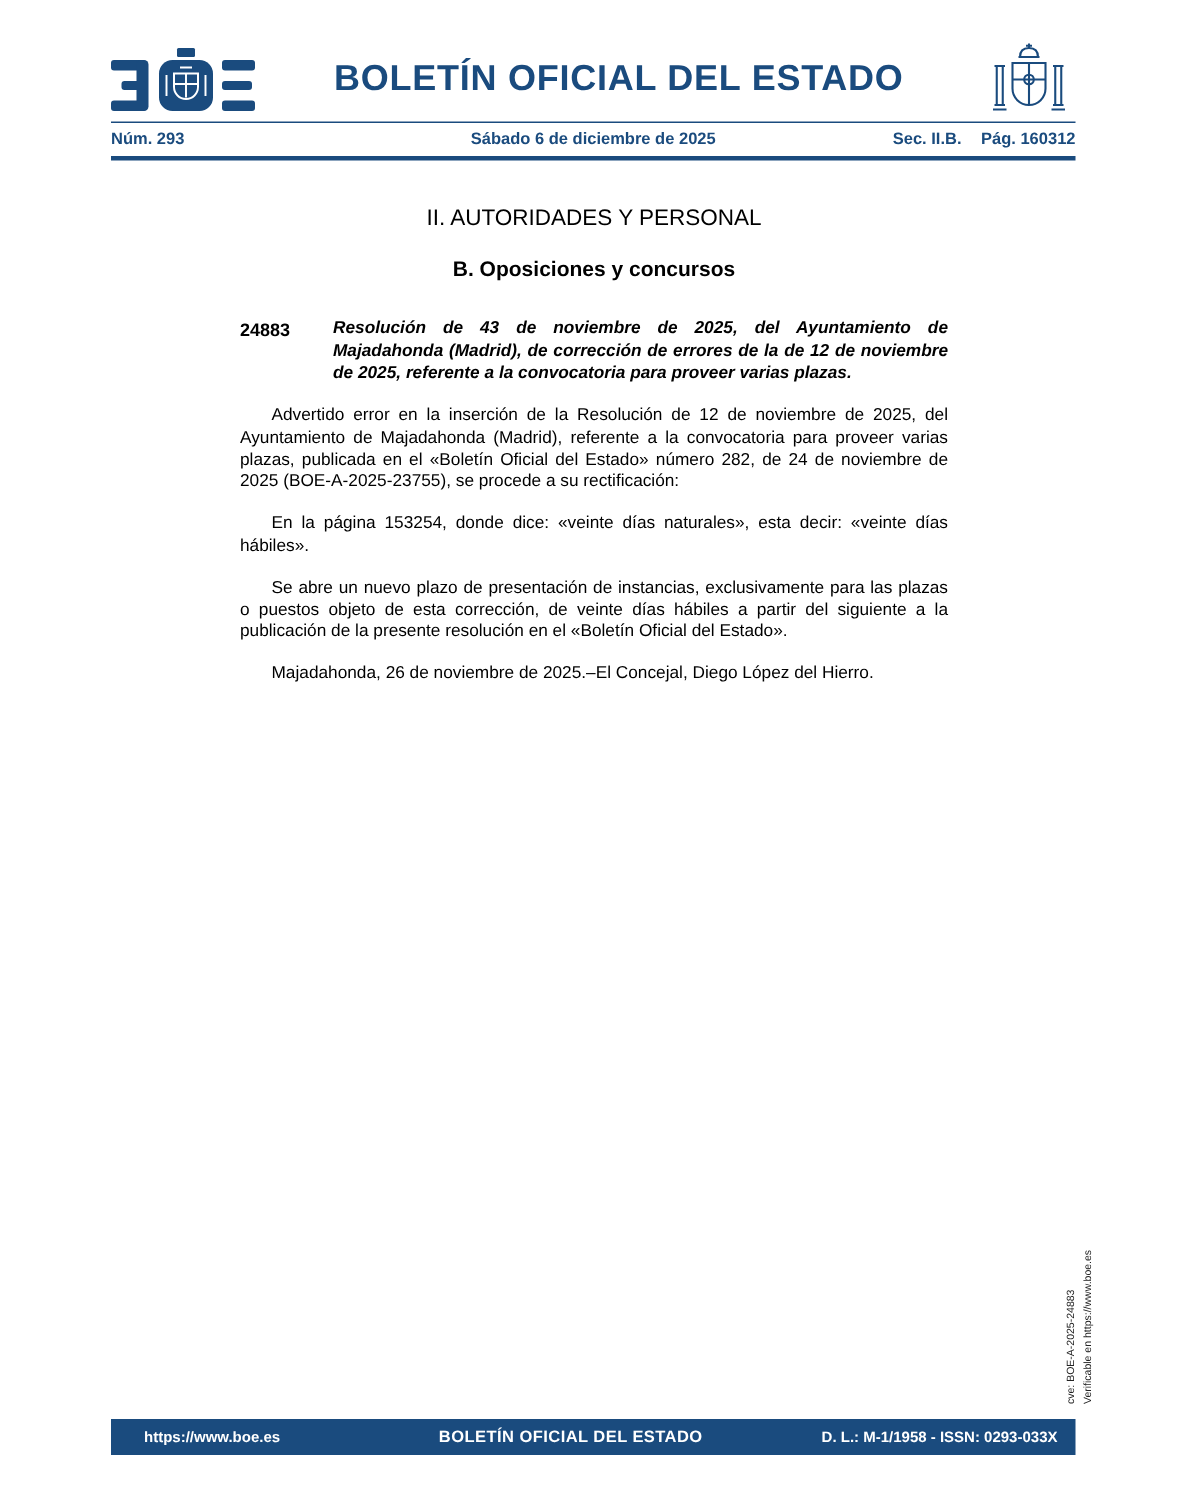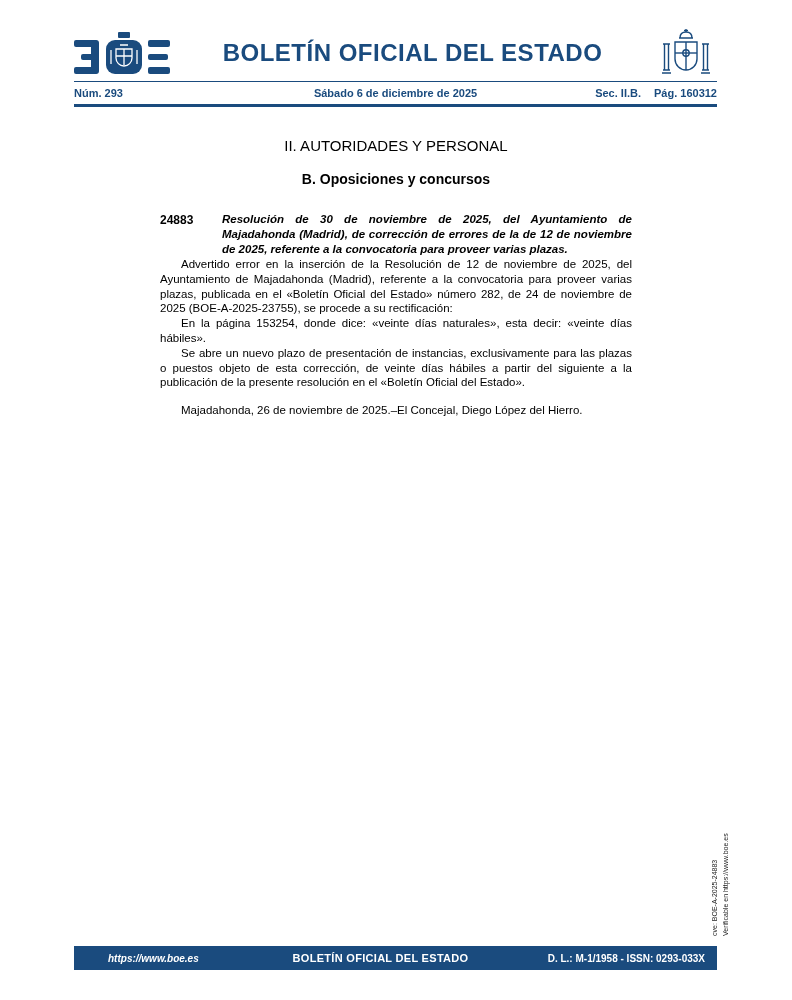--- a/index.html
+++ b/index.html
@@ -93,20 +93,21 @@
   .item-summary {
     flex: 1;
     font-size: 11.5px;
     font-style: italic;
     font-weight: bold;
     line-height: 15px;
     text-align: justify;
   }
 
   .body-paragraph {
+    margin-top: 13px;
     font-size: 11.5px;
     line-height: 14.8px;
     text-align: justify;
     text-indent: 21px;
   }
   .signature { margin-top: 13px; text-align: left; }
 
   
   .vertical-meta {
     position: absolute;
@@ -125,21 +126,21 @@
     position: absolute;
     left: 74px;
     right: 75px;
     bottom: 30px;
     height: 24px;
     background: #1a4b7e;
     display: flex;
     align-items: center;
     color: #ffffff;
   }
-  .footer-url   { width: 200px; padding-left: 34px; font-size: 10px; font-weight: bold; font-style: italic; }
+  .footer-url   { width: 200px; padding-left: 22px; font-size: 10px; font-weight: bold; }
   .footer-title { flex: 1; text-align: center; font-size: 11px; font-weight: bold; letter-spacing: 0.3px; }
   .footer-legal { width: 230px; text-align: right; padding-right: 12px; font-size: 10px; font-weight: bold; }
 </style>
 </head>
 <body>
 
 <div class="page">
 
   <div class="header">
     <div class="header-top">
@@ -211,21 +212,21 @@
 
     <div class="rule-thick"></div>
   </div>
 
   <div class="main">
     <div class="h-section">II. AUTORIDADES Y PERSONAL</div>
     <div class="h-subsection">B. Oposiciones y concursos</div>
 
     <div class="item-row">
       <div class="item-number">24883</div>
-      <div class="item-summary">Resolución de 30 de noviembre de 2025, del Ayuntamiento de Majadahonda (Madrid), de corrección de errores de la de 12 de noviembre de 2025, referente a la convocatoria para proveer varias plazas.</div>
+      <div class="item-summary">Resolución de 43 de noviembre de 2025, del Ayuntamiento de Majadahonda (Madrid), de corrección de errores de la de 12 de noviembre de 2025, referente a la convocatoria para proveer varias plazas.</div>
     </div>
 
     <p class="body-paragraph">Advertido error en la inserción de la Resolución de 12 de noviembre de 2025, del Ayuntamiento de Majadahonda (Madrid), referente a la convocatoria para proveer varias plazas, publicada en el «Boletín Oficial del Estado» número 282, de 24 de noviembre de 2025 (BOE-A-2025-23755), se procede a su rectificación:</p>
     <p class="body-paragraph">En la página 153254, donde dice: «veinte días naturales», esta decir: «veinte días hábiles».</p>
     <p class="body-paragraph">Se abre un nuevo plazo de presentación de instancias, exclusivamente para las plazas o puestos objeto de esta corrección, de veinte días hábiles a partir del siguiente a la publicación de la presente resolución en el «Boletín Oficial del Estado».</p>
     <p class="body-paragraph signature">Majadahonda, 26 de noviembre de 2025.–El Concejal, Diego López del Hierro.</p>
   </div>
 
   <div class="vertical-meta">
     <div>cve: BOE-A-2025-24883</div>

